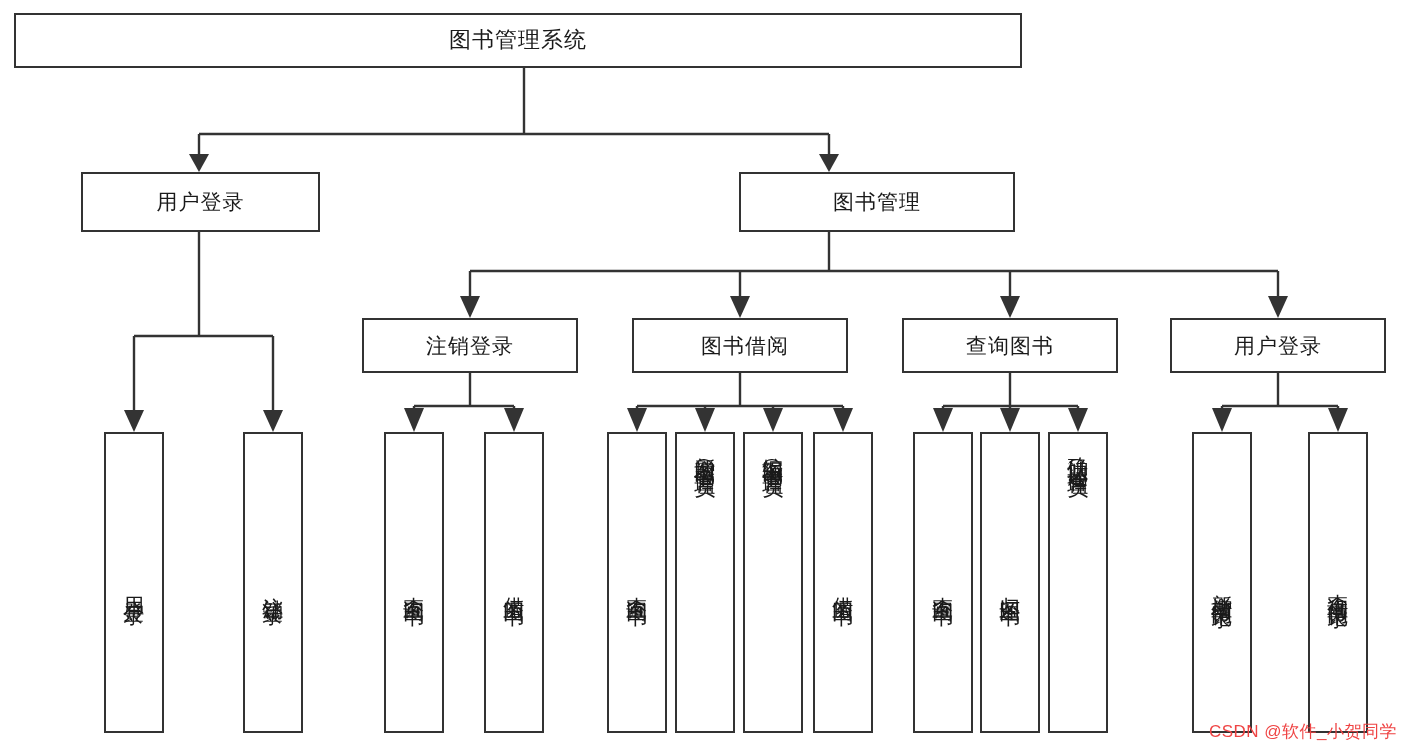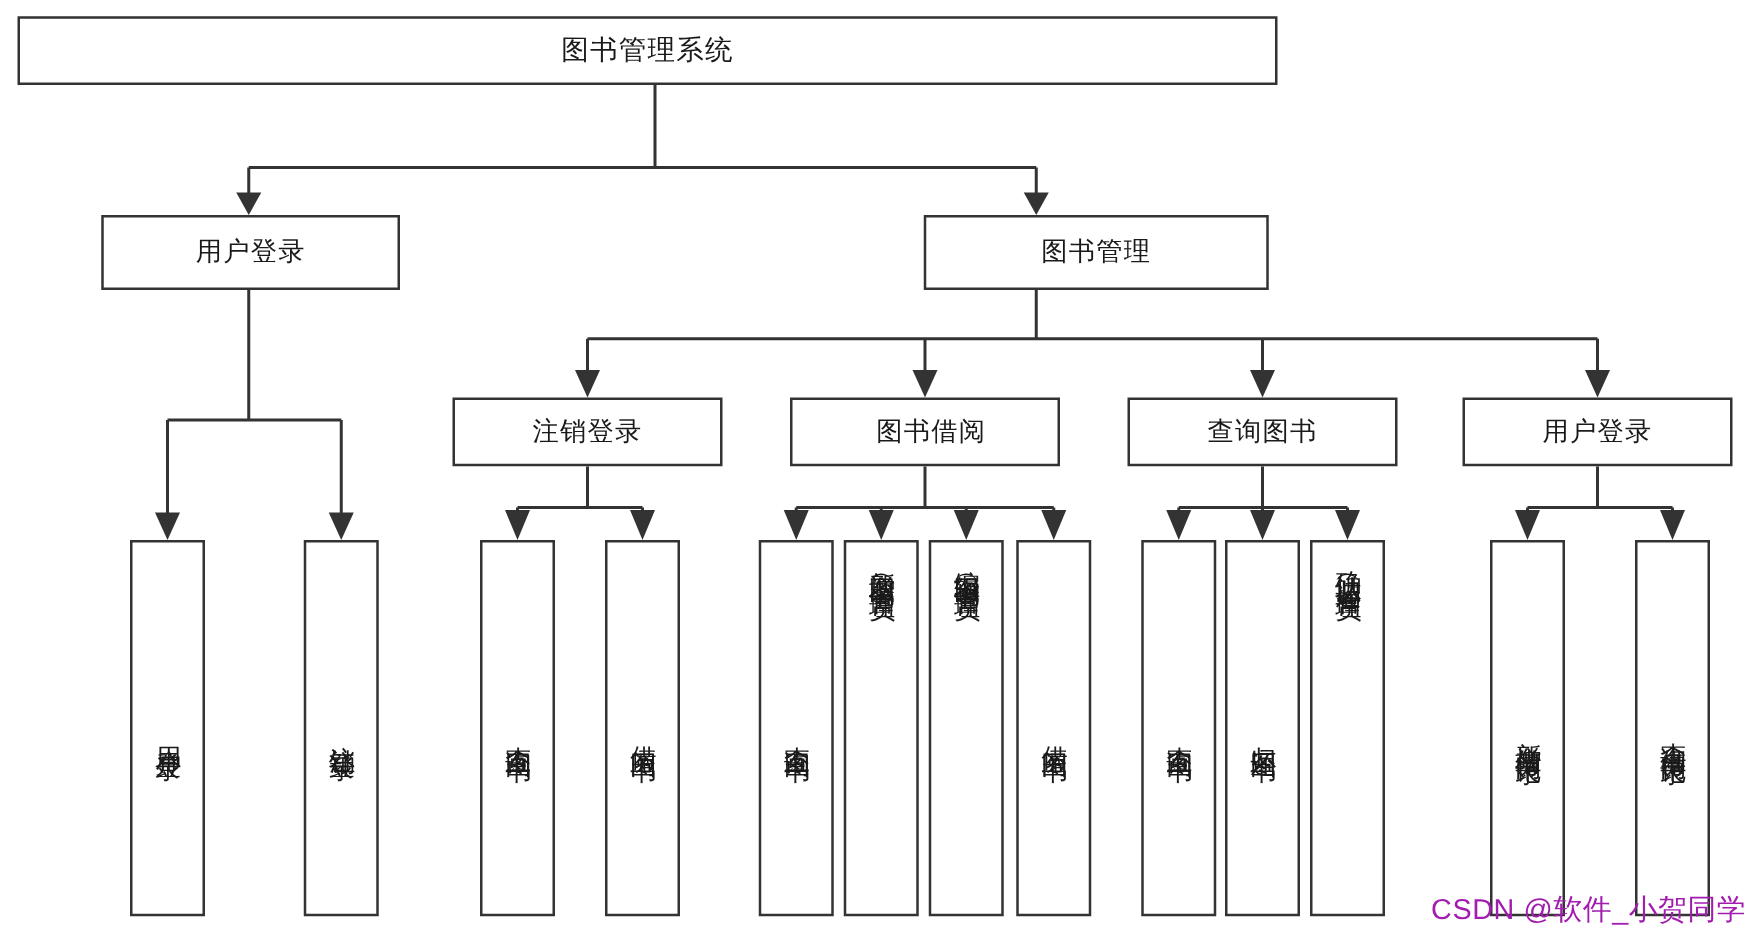--- a/index.html
+++ b/index.html
@@ -44,22 +44,22 @@
     justify-content:flex-start;
     white-space:nowrap;
   }
   .node.vert.mid{
     justify-content:center;
   }
   .watermark{
     position:absolute;
     right:8px;
     bottom:4px;
-    font-size:23px;
-    color:#a21caf;
+    font-size:17px;
+    color:#ef4444;
     letter-spacing:0.5px;
     white-space:nowrap;
     font-family:"Liberation Sans","DejaVu Sans",sans-serif;
   }
   svg.links{
     position:absolute;left:0;top:0;width:1405px;height:747px;
     pointer-events:none;
   }
   svg.links line, svg.links path{
     stroke:#333333;stroke-width:2.4;fill:none;

